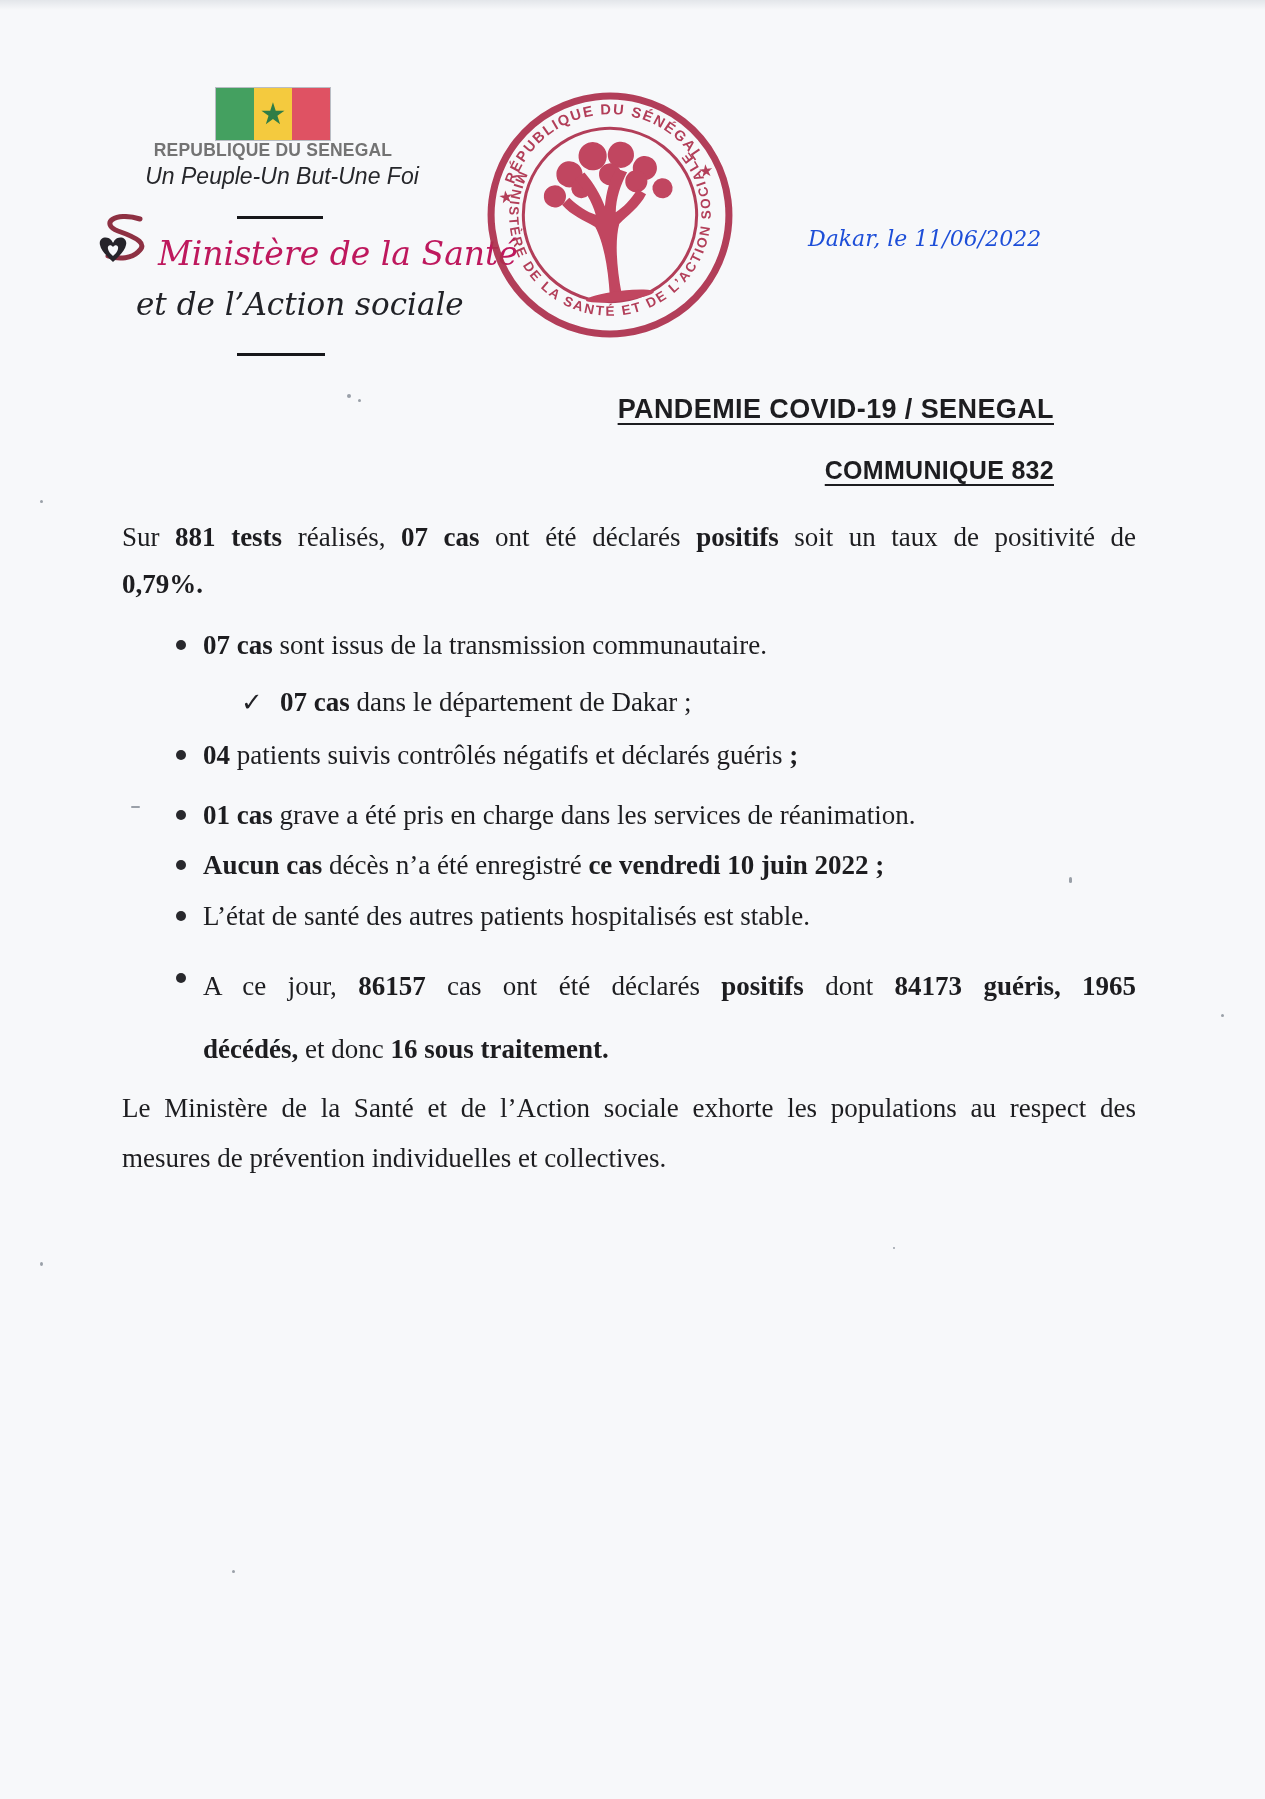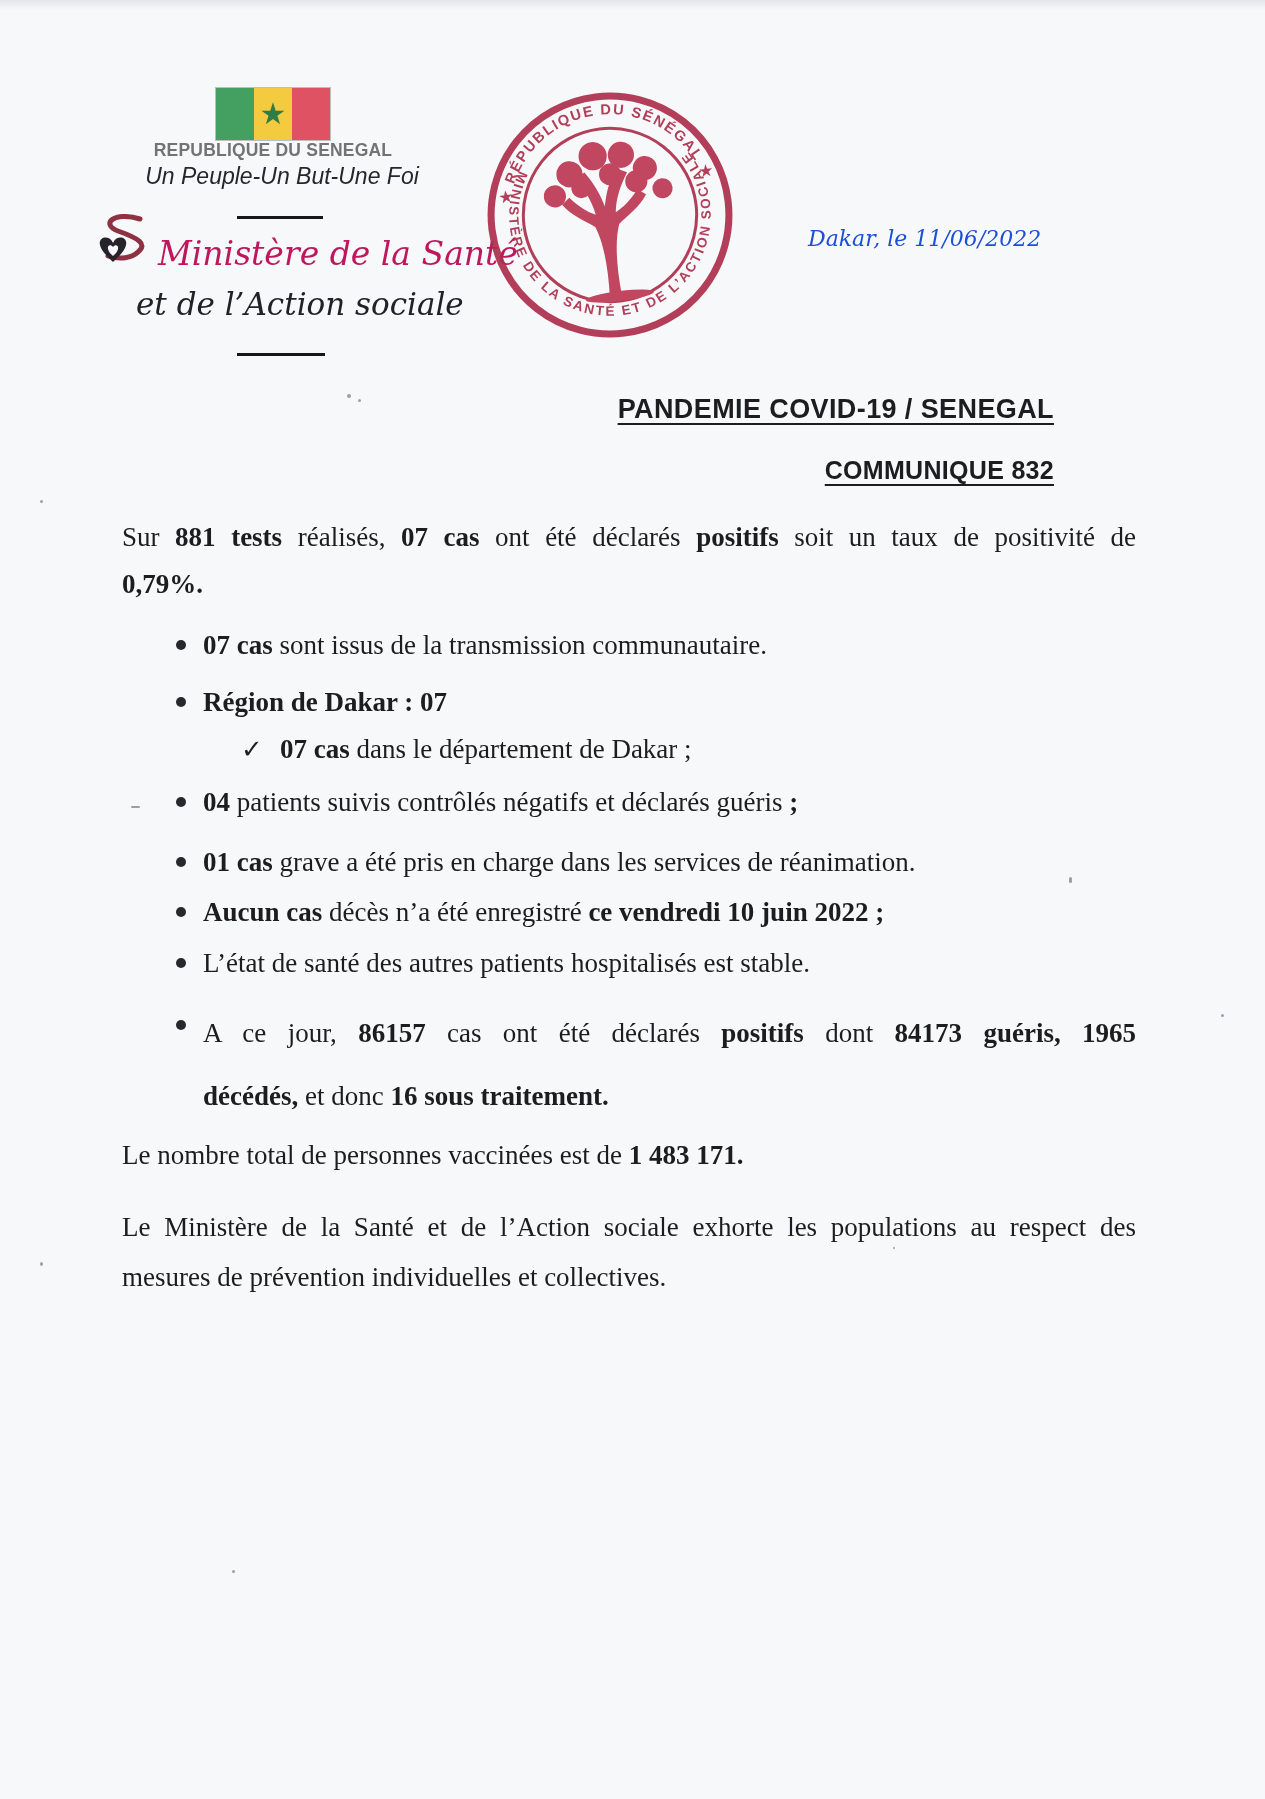--- a/index.html
+++ b/index.html
@@ -138,24 +138,20 @@
     <div class="p2">
       <div class="jl"><span>Sur </span><b>881 tests</b><span> réalisés, </span><b>07 cas</b><span> ont été déclarés </span><b>positifs</b><span> soit un taux de positivité de</span></div>
       <div class="ll"><b>0,79%.</b></div>
     </div>
 
     <div>
       <div class="li li1">
         <span class="dot"></span>
         <div class="ll"><b>07 cas</b><span> sont issus de la transmission communautaire.</span></div>
       </div>
-      <div class="li li2">
-        <span class="dot"></span>
-        <div class="ll"><b>Région de Dakar : 07</b></div>
-      </div>
       <div class="li lic">
         <span class="check-mark">✓</span>
         <div class="ll"><b>07 cas</b><span> dans le département de Dakar ;</span></div>
       </div>
       <div class="li li3">
         <span class="dot"></span>
         <div class="ll"><b>04</b><span> patients suivis contrôlés négatifs et déclarés guéris </span><b>;</b></div>
       </div>
       <div class="li li4">
         <span class="dot"></span>
@@ -169,21 +165,20 @@
         <span class="dot"></span>
         <div class="ll"><span>L’état de santé des autres patients hospitalisés est stable.</span></div>
       </div>
       <div class="li li7">
         <span class="dot"></span>
         <div class="jl"><span>A ce jour, </span><b>86157</b><span> cas ont été déclarés </span><b>positifs</b><span> dont </span><b>84173 guéris, 1965</b></div>
         <div class="ll"><b>décédés,</b><span> et donc </span><b>16 sous traitement.</b></div>
       </div>
     </div>
 
-    <div class="p3 ll"><span>Le nombre total de personnes vaccinées est de </span><b>1 483 171.</b></div>
 
     <div class="p4">
       <div class="jl"><span>Le Ministère de la Santé et de l’Action sociale exhorte les populations au respect des</span></div>
       <div class="ll"><span>mesures de prévention individuelles et collectives.</span></div>
     </div>
 
   </div>
 
   <div class="speck sp1"></div>
   <div class="speck sp2"></div>

